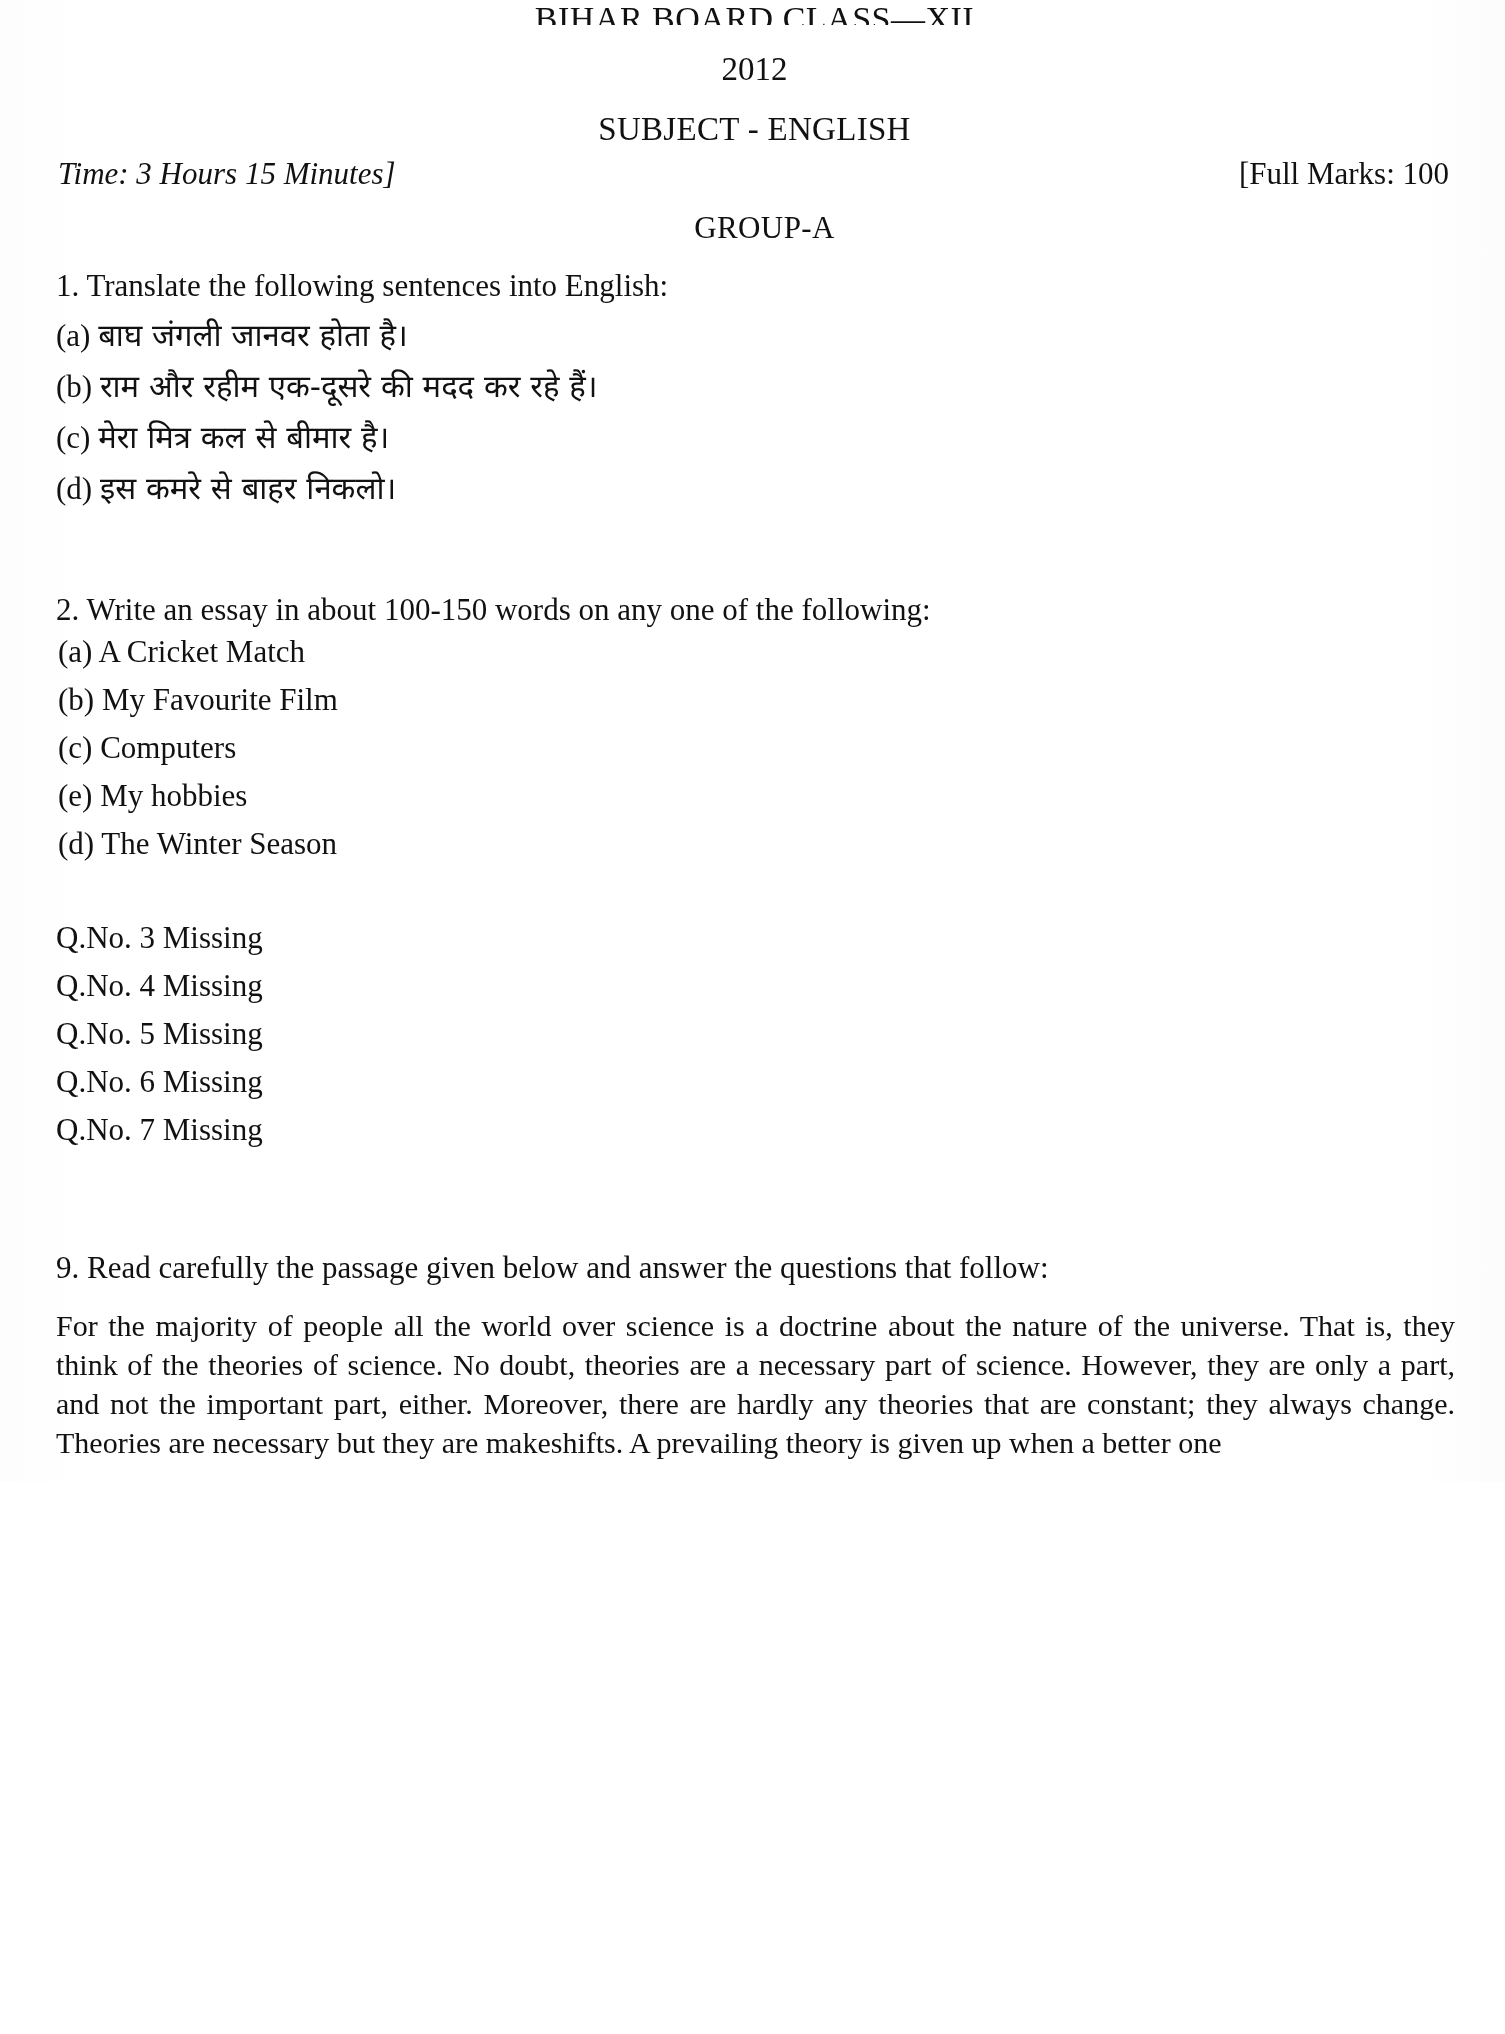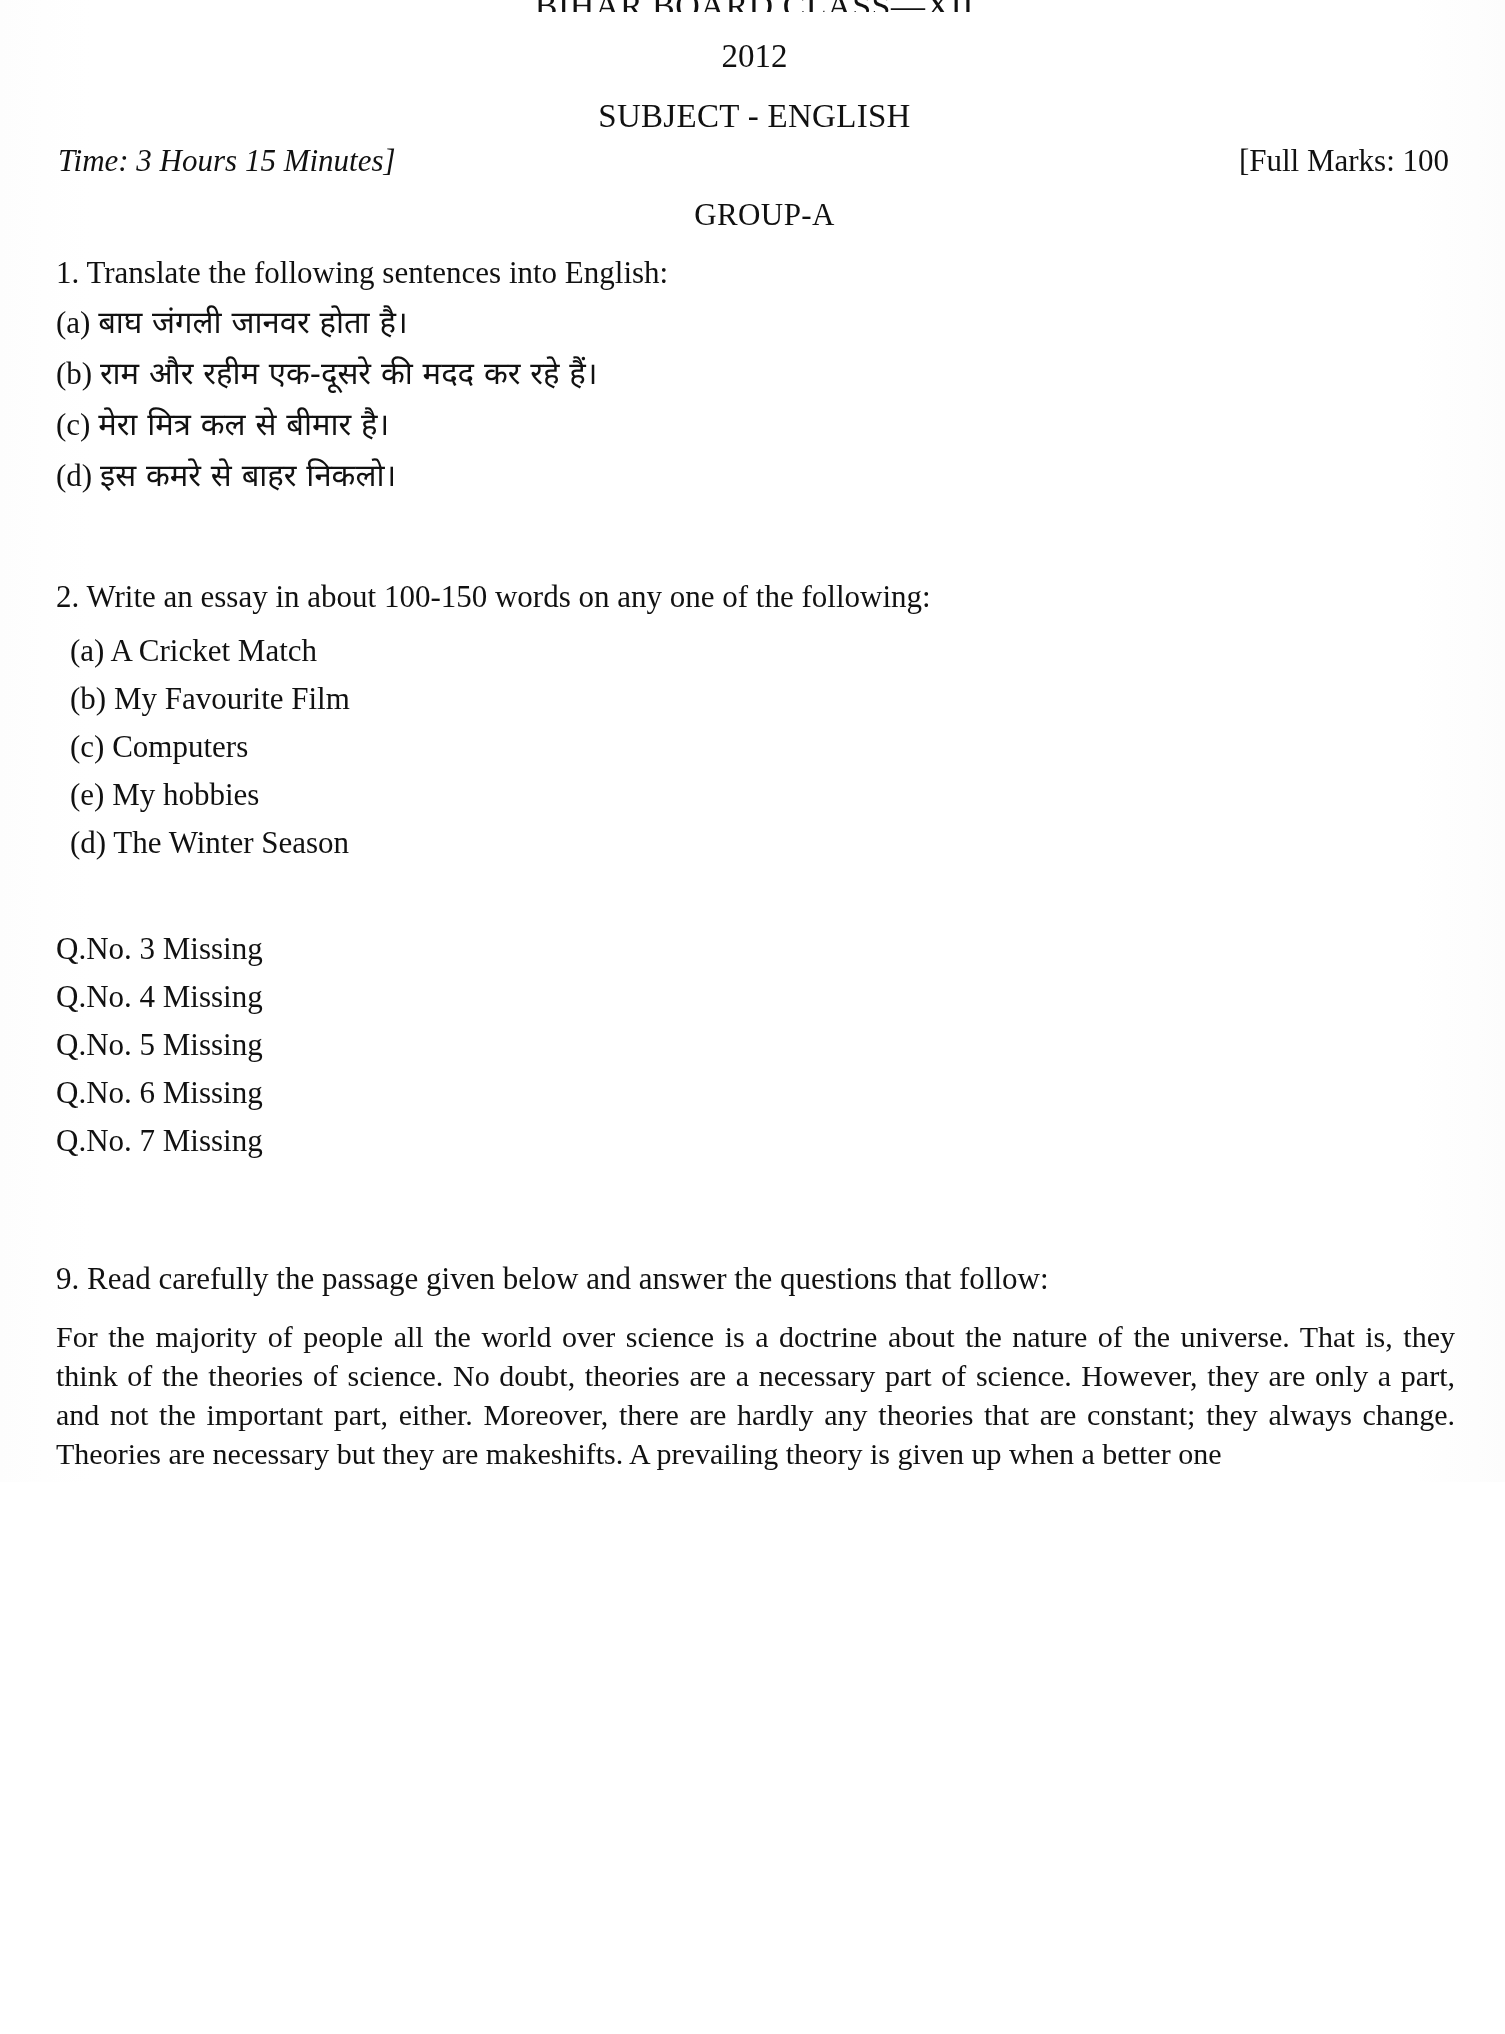--- a/index.html
+++ b/index.html
@@ -15,21 +15,21 @@
     color: #111111;
     overflow: hidden;
     position: relative;
   }
 
   .page {
     position: relative;
     width: 1505px;
     height: 1482px;
     box-sizing: border-box;
-    padding: 0 48px 0 52px;
+    padding: 13px 48px 0 52px;
     
     background:
       linear-gradient(to right, #fdfdfd 0%, #ffffff 6%, #ffffff 94%, #fcfcfc 100%);
   }
 
   
   .masthead {
     text-align: center;
   }
   .doc-title {
@@ -104,21 +104,21 @@
     font-family: "Liberation Serif", "DejaVu Sans", sans-serif;
   }
   .hindi-item .marker {
     font-family: "Liberation Serif", "DejaVu Serif", serif;
   }
   .hindi-item .deva {
     font-family: "Nirmala UI", "DejaVu Sans", sans-serif;
   }
 
   .topic-list {
-    margin: 12px;
+    margin: 0;
     padding: 0;
     list-style: none;
   }
   .topic-item {
     font-size: 31px;
     line-height: 48px;
     padding-left: 6px;
   }
 
   .missing-list {

